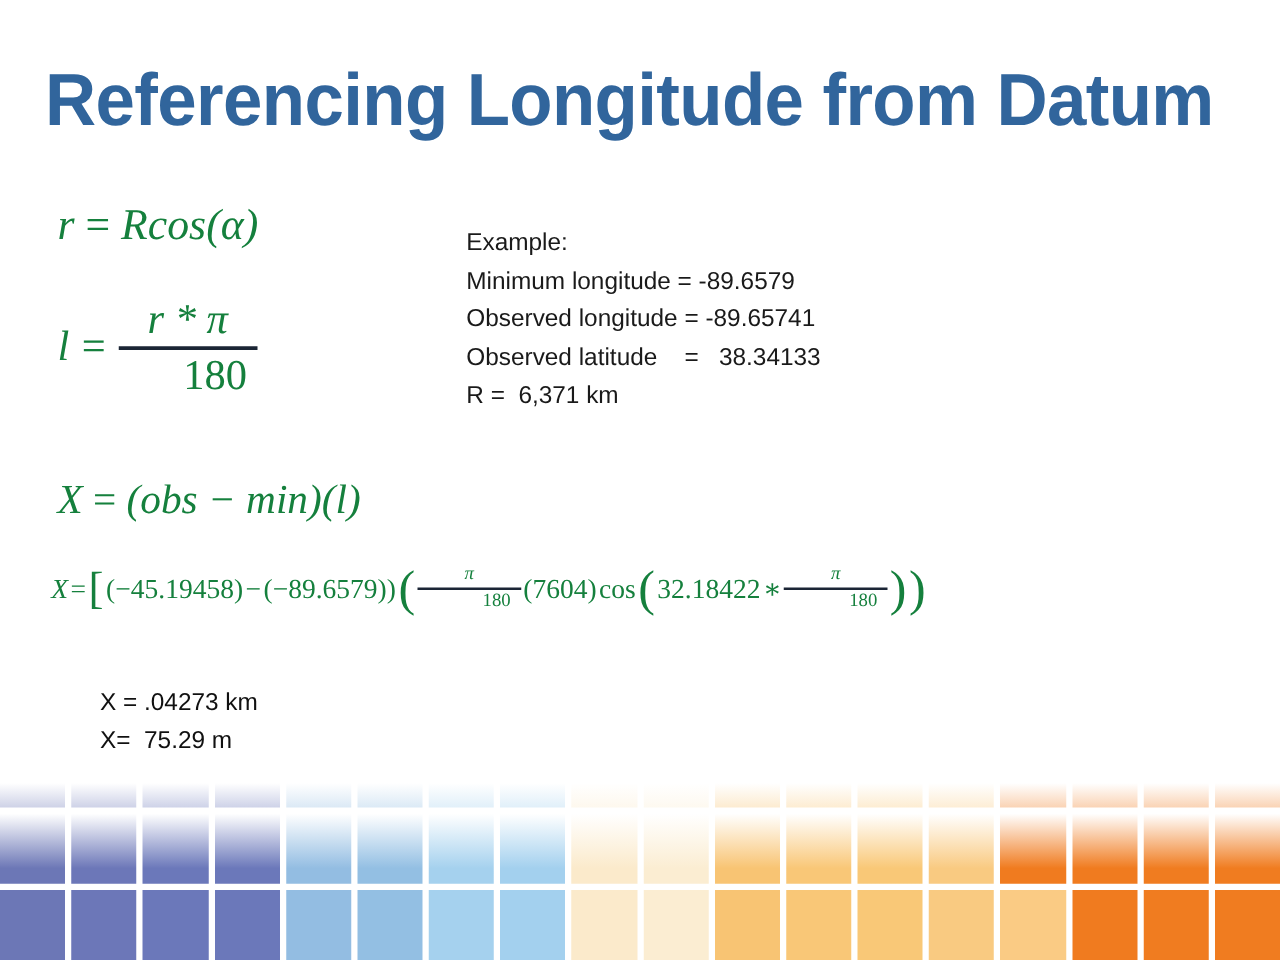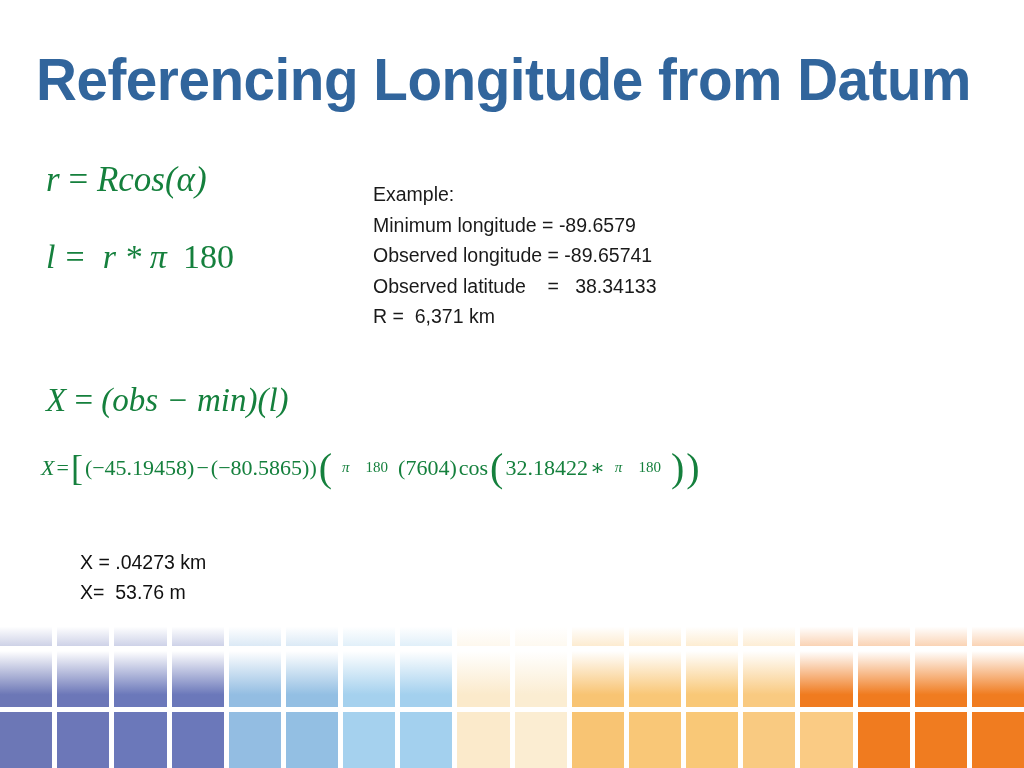--- a/index.html
+++ b/index.html
@@ -52,28 +52,29 @@
     left: 46px;
     top: 238px;
     font-size: 34px;
     display: flex;
     align-items: center;
     white-space: nowrap;
   }
   #eq-l .lhs { margin-right: 10px; }
   .frac {
     display: inline-flex;
+    flex-direction: column;
     align-items: center;
     justify-content: center;
     vertical-align: middle;
     line-height: 1.05;
     text-align: center;
   }
   .frac .num { padding: 0 8px; }
-  .frac .den { padding: 0 8px; }
+  .frac .den { padding: 0 8px; margin-left: 44px; }
   .frac .bar {
     display: block;
     width: 100%;
     height: 3px;
     background: #1b2535;
     margin: 3px 0;
   }
 
   #eq-x {
     position: absolute;
@@ -183,21 +184,21 @@
   <span class="up">=</span>
   <span>(obs − min)(l)</span>
 </div>
 
 <div id="eq-x-full" class="math">
   <span class="tok">X</span>
   <span class="tok up">=</span>
   <span class="tok hugebracket">[</span>
   <span class="tok up">(−45.19458)</span>
   <span class="tok up">−</span>
-  <span class="tok up">(−80.5865))</span>
+  <span class="tok up">(−89.6579))</span>
   <span class="tok bigparen">(</span>
   <span class="frac tok">
     <span class="num">π</span>
     <span class="bar"></span>
     <span class="den up">180</span>
   </span>
   <span class="tok up">(7604)</span>
   <span class="tok up">cos</span>
   <span class="tok bigparen">(</span>
   <span class="tok up">32.18422</span>
@@ -211,21 +212,21 @@
   <span class="tok bigparen">)</span>
 </div>
 
 <div id="example-block">Example:
 Minimum longitude = -89.6579
 Observed longitude = -89.65741
 Observed latitude    =   38.34133
 R =  6,371 km</div>
 
 <div id="results-block">X = .04273 km
-X=  53.76 m</div>
+X=  75.29 m</div>
 
 <div id="color-band">
   <div class="band-row r1">
       <div class="swatch" style="background: linear-gradient(rgb(255, 255, 255) 0%, rgb(255, 255, 255) 35%, rgba(108, 119, 182, 0.333) 100%);"></div>
       <div class="swatch" style="background: linear-gradient(rgb(255, 255, 255) 0%, rgb(255, 255, 255) 35%, rgba(108, 119, 184, 0.333) 100%);"></div>
       <div class="swatch" style="background: linear-gradient(rgb(255, 255, 255) 0%, rgb(255, 255, 255) 35%, rgba(107, 120, 186, 0.333) 100%);"></div>
       <div class="swatch" style="background: linear-gradient(rgb(255, 255, 255) 0%, rgb(255, 255, 255) 35%, rgba(107, 120, 186, 0.333) 100%);"></div>
       <div class="swatch" style="background: linear-gradient(rgb(255, 255, 255) 0%, rgb(255, 255, 255) 35%, rgba(147, 189, 226, 0.333) 100%);"></div>
       <div class="swatch" style="background: linear-gradient(rgb(255, 255, 255) 0%, rgb(255, 255, 255) 35%, rgba(147, 191, 227, 0.333) 100%);"></div>
       <div class="swatch" style="background: linear-gradient(rgb(255, 255, 255) 0%, rgb(255, 255, 255) 35%, rgba(165, 209, 238, 0.333) 100%);"></div>

